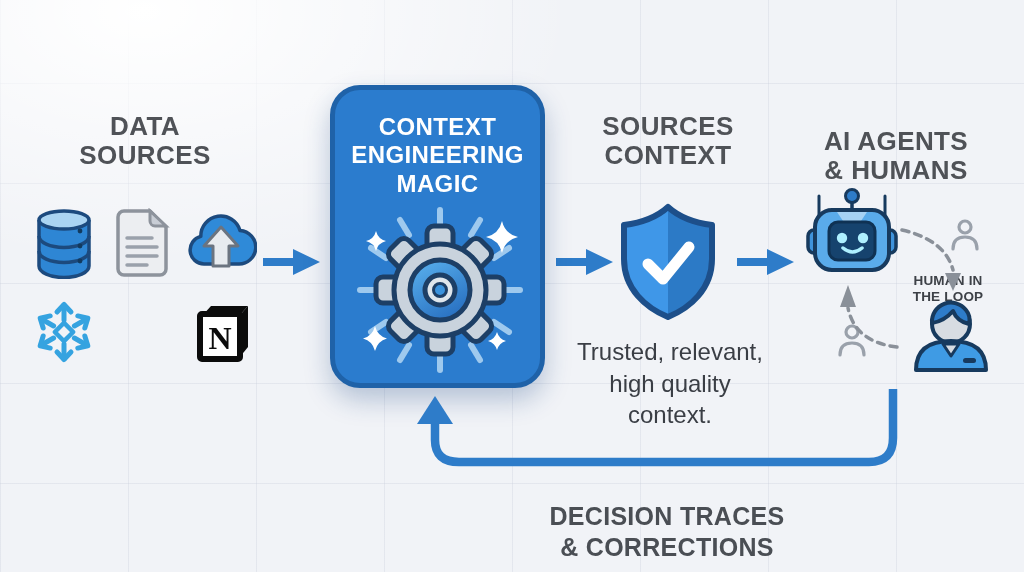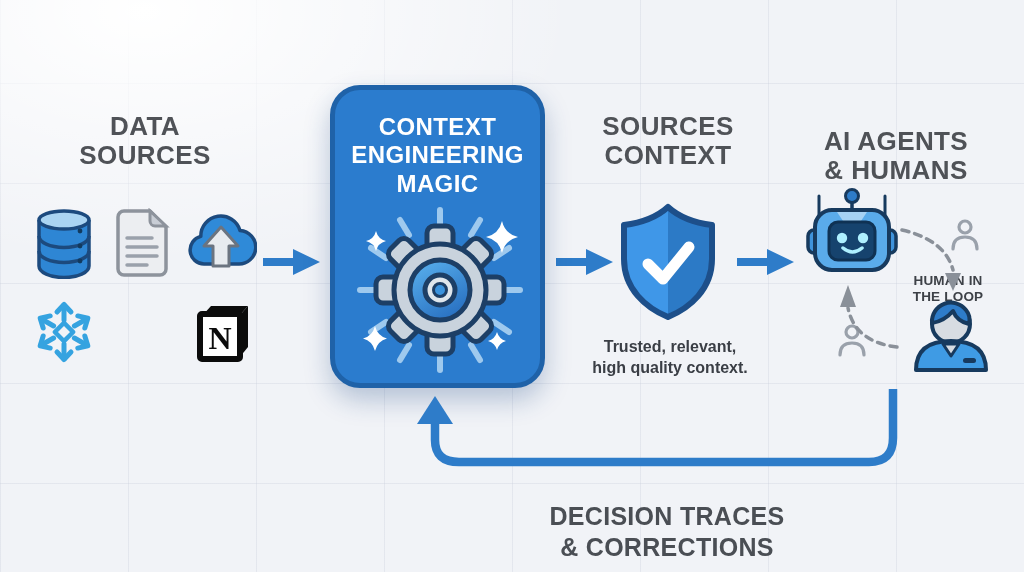--- a/index.html
+++ b/index.html
@@ -23,23 +23,22 @@
     position:absolute;left:330px;top:85px;width:215px;height:303px;
     background:#2b7cce;border:5px solid #1f62a8;border-radius:30px;
     box-sizing:border-box;box-shadow:0 12px 26px rgba(25,70,130,.28);
     text-align:center;
   }
   .box-title{
     margin-top:23px;color:#ffffff;font-weight:bold;font-size:24px;
     line-height:1.18;white-space:pre-line;letter-spacing:.4px;
   }
   .caption{
-    font-size:16px;line-height:1.32;color:#3a3e45;text-align:center;
+    font-size:24px;line-height:1.32;color:#3a3e45;text-align:center;
     white-space:pre-line;
-    font-weight:bold;
   }
   .hil-label{
     font-size:13.5px;line-height:1.18;font-weight:bold;color:#3d4147;
     text-align:center;white-space:pre-line;letter-spacing:.2px;
   }
   .feedback-label{
     font-size:25px;line-height:1.22;font-weight:bold;color:#4a4e54;
     text-align:center;white-space:pre-line;letter-spacing:.3px;margin-top:20px;
   }
   svg{display:block;}

